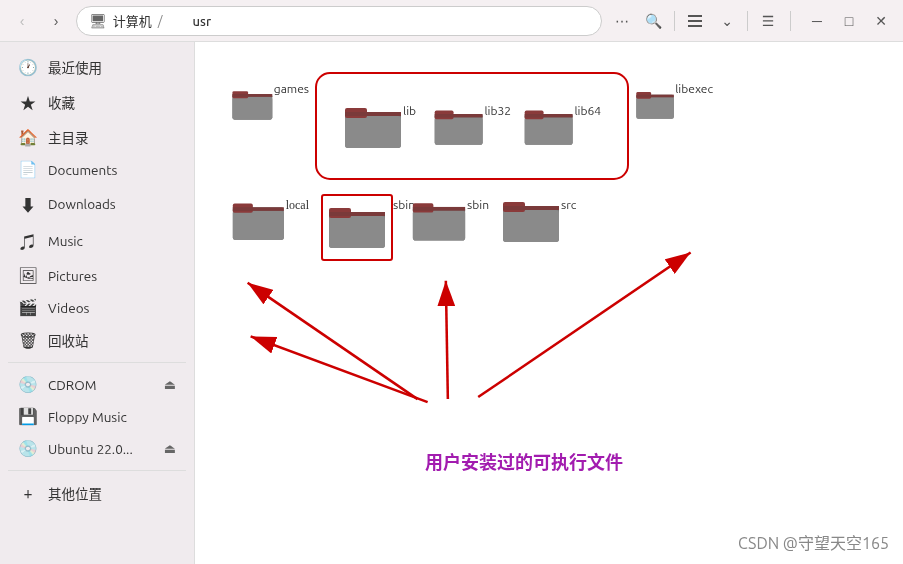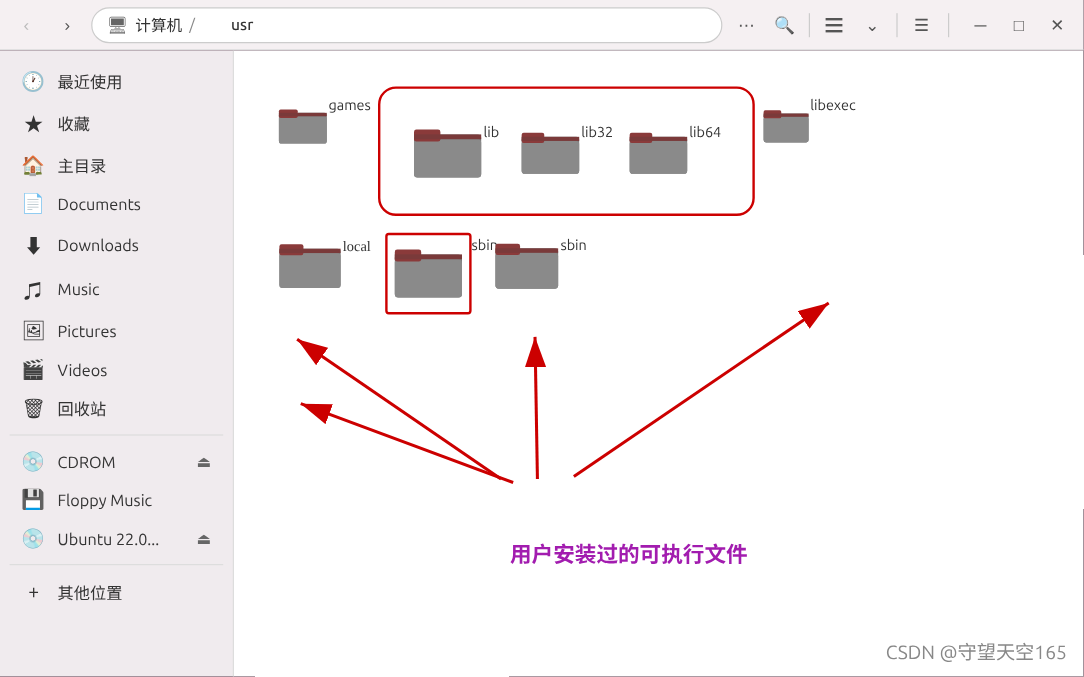--- a/index.html
+++ b/index.html
@@ -387,20 +387,29 @@
       <div class="folder-item" style="width:90px;">
         <svg class="folder-svg" viewBox="0 0 60 52">
           <rect x="2" y="12" width="56" height="36" rx="3" fill="#7a7a7a"></rect>
           <rect x="2" y="16" width="56" height="32" rx="3" fill="#8a8a8a"></rect>
           <rect x="2" y="8" width="22" height="10" rx="2" fill="#8a3a3a"></rect>
           <rect x="2" y="12" width="56" height="4" rx="0" fill="#7a3a3a"></rect>
         </svg>
         <div class="folder-label">sbin</div>
       </div>
 
+      <div class="folder-item" style="width:90px;">
+        <svg class="folder-svg" viewBox="0 0 60 52">
+          <rect x="2" y="12" width="56" height="36" rx="3" fill="#7a7a7a"></rect>
+          <rect x="2" y="16" width="56" height="32" rx="3" fill="#8a8a8a"></rect>
+          <rect x="2" y="8" width="22" height="10" rx="2" fill="#8a3a3a"></rect>
+          <rect x="2" y="12" width="56" height="4" rx="0" fill="#7a3a3a"></rect>
+        </svg>
+        <div class="folder-label">src</div>
+      </div>
 
     </div>
 
     <svg class="arrows-overlay" viewBox="0 0 700 400" style="position:absolute;top:0;left:0;width:100%;height:100%;pointer-events:none;">
 
       <defs>
         <marker id="arrowhead" markerWidth="10" markerHeight="7" refX="10" refY="3.5" orient="auto">
           <polygon points="0 0, 10 3.5, 0 7" fill="#cc0000"></polygon>
         </marker>
       </defs>

